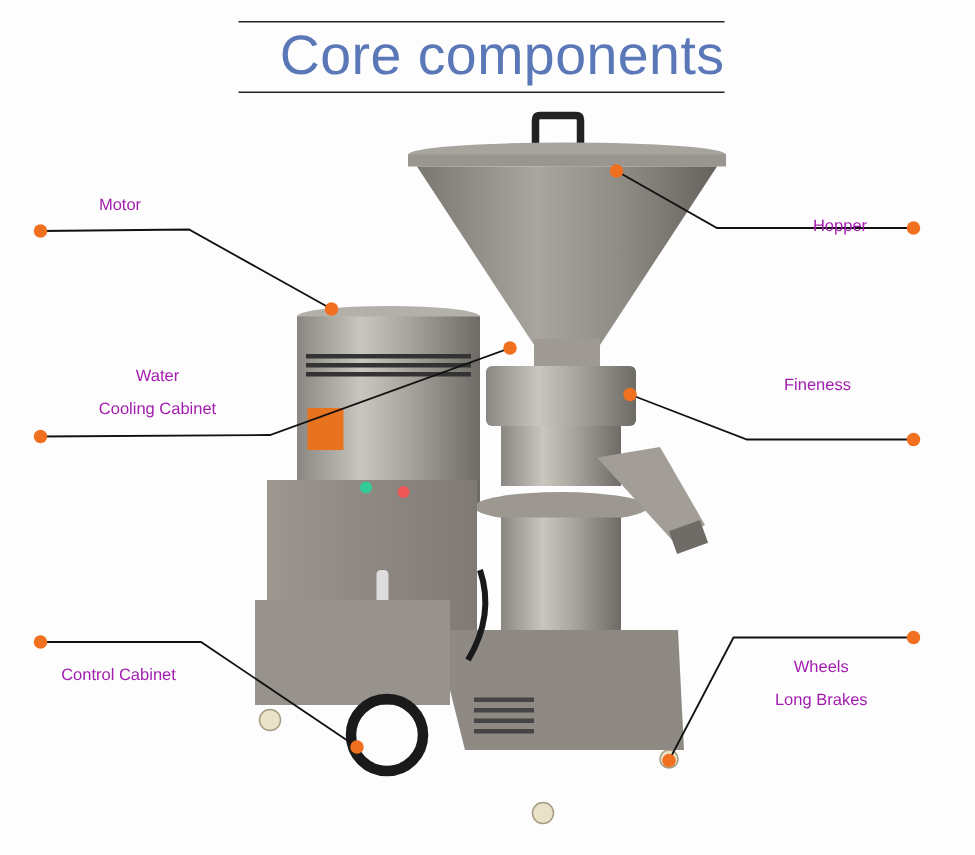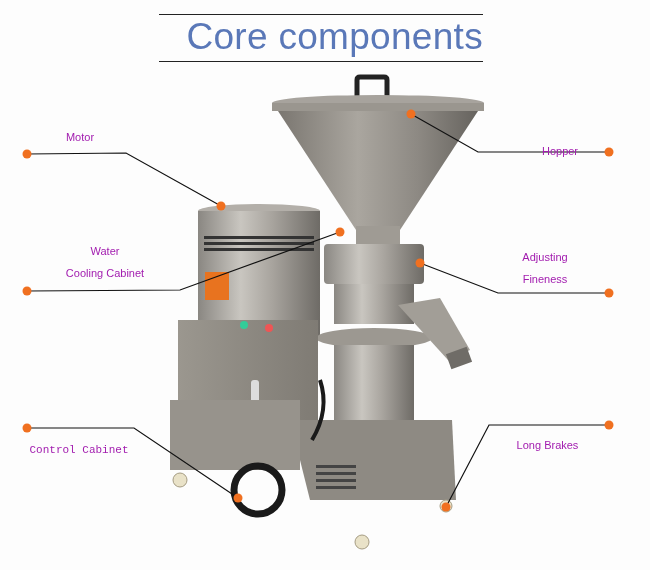--- a/index.html
+++ b/index.html
@@ -133,21 +133,21 @@
   <div>Motor</div>
 </div>
 <div class="label" style="left:30px; top:240px; width:150px;">
   <div>Water</div>
   <div>Cooling Cabinet</div>
 </div>
 <div class="label" style="left:520px; top:123px; width:80px;margin-top:17px;">
   <div>Hopper</div>
 </div>
 <div class="label" style="left:495px; top:246px; width:100px;">
-  <div>Adjusting</div>
   <div>Fineness</div>
 </div>
-<div class="label" style="left:4px; top:439px; width:150px;font-family:Liberation Mono, monospace;">
+<div class="label" style="left:4px; top:439px; width:150px;">
   <div>Control Cabinet</div>
 </div>
 <div class="label" style="left:490px; top:434px; width:115px;">
+  <div>Wheels</div>
   <div>Long Brakes</div>
 </div>
 
 </body></html>

